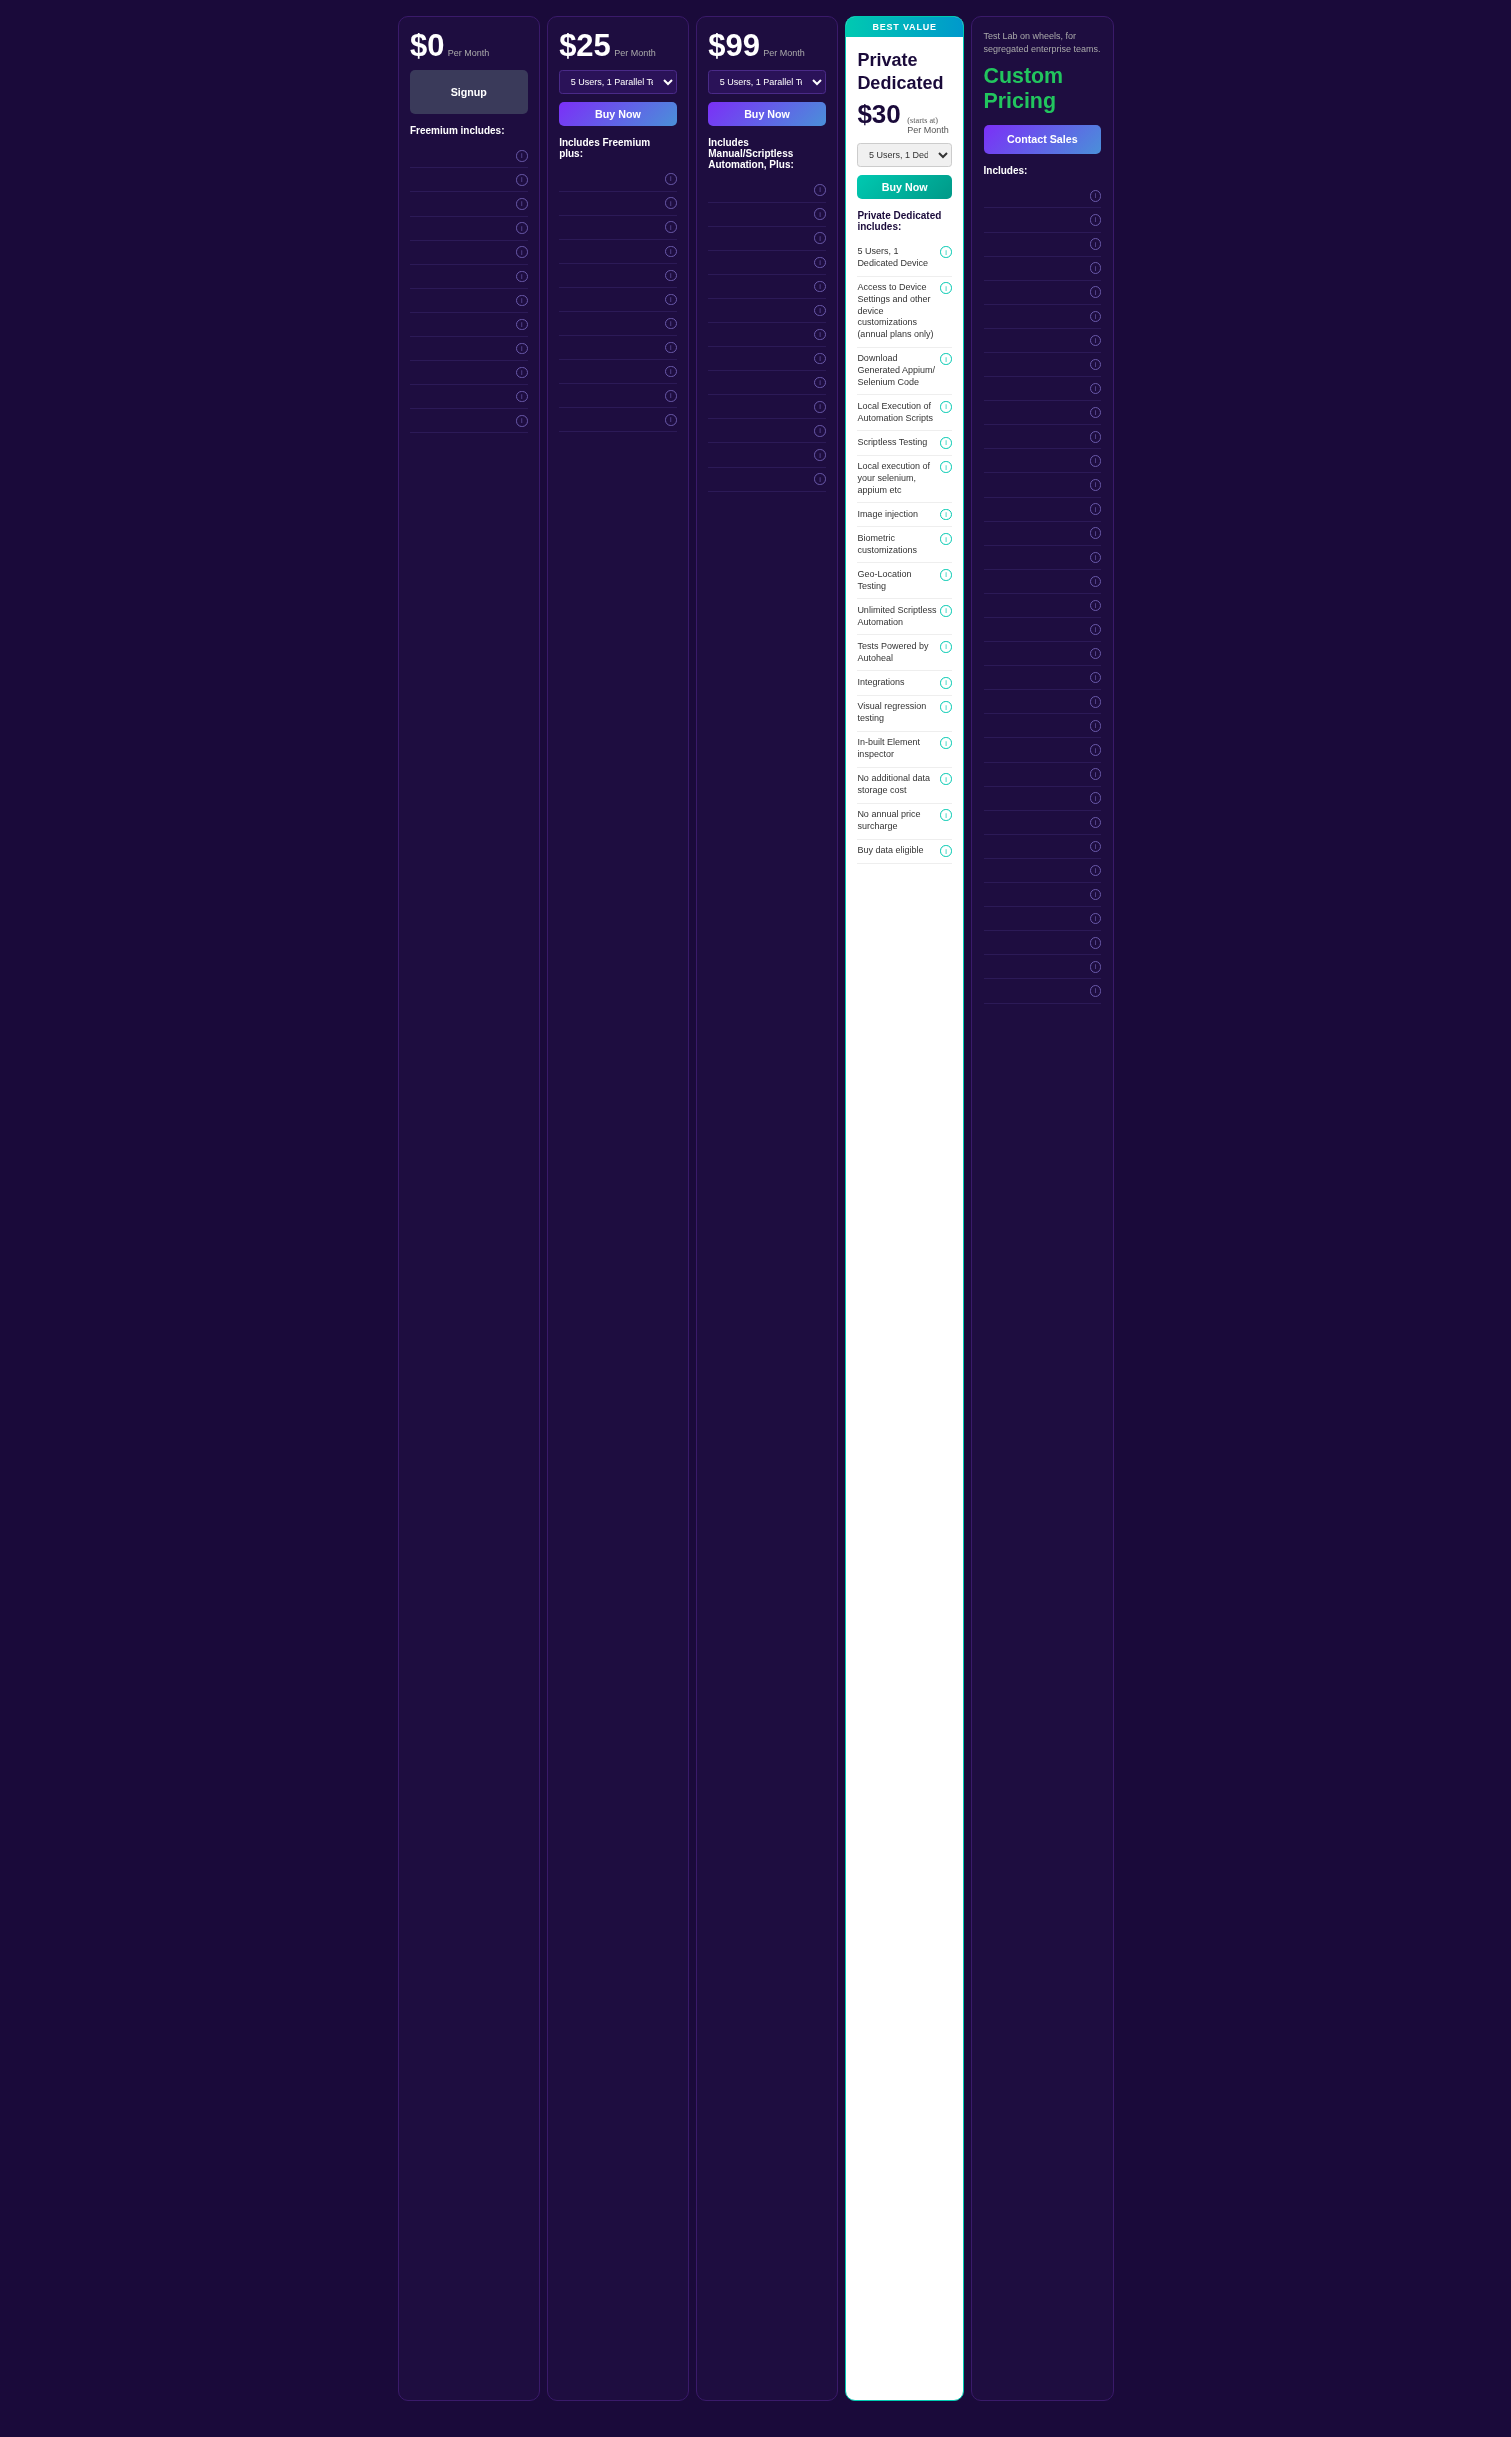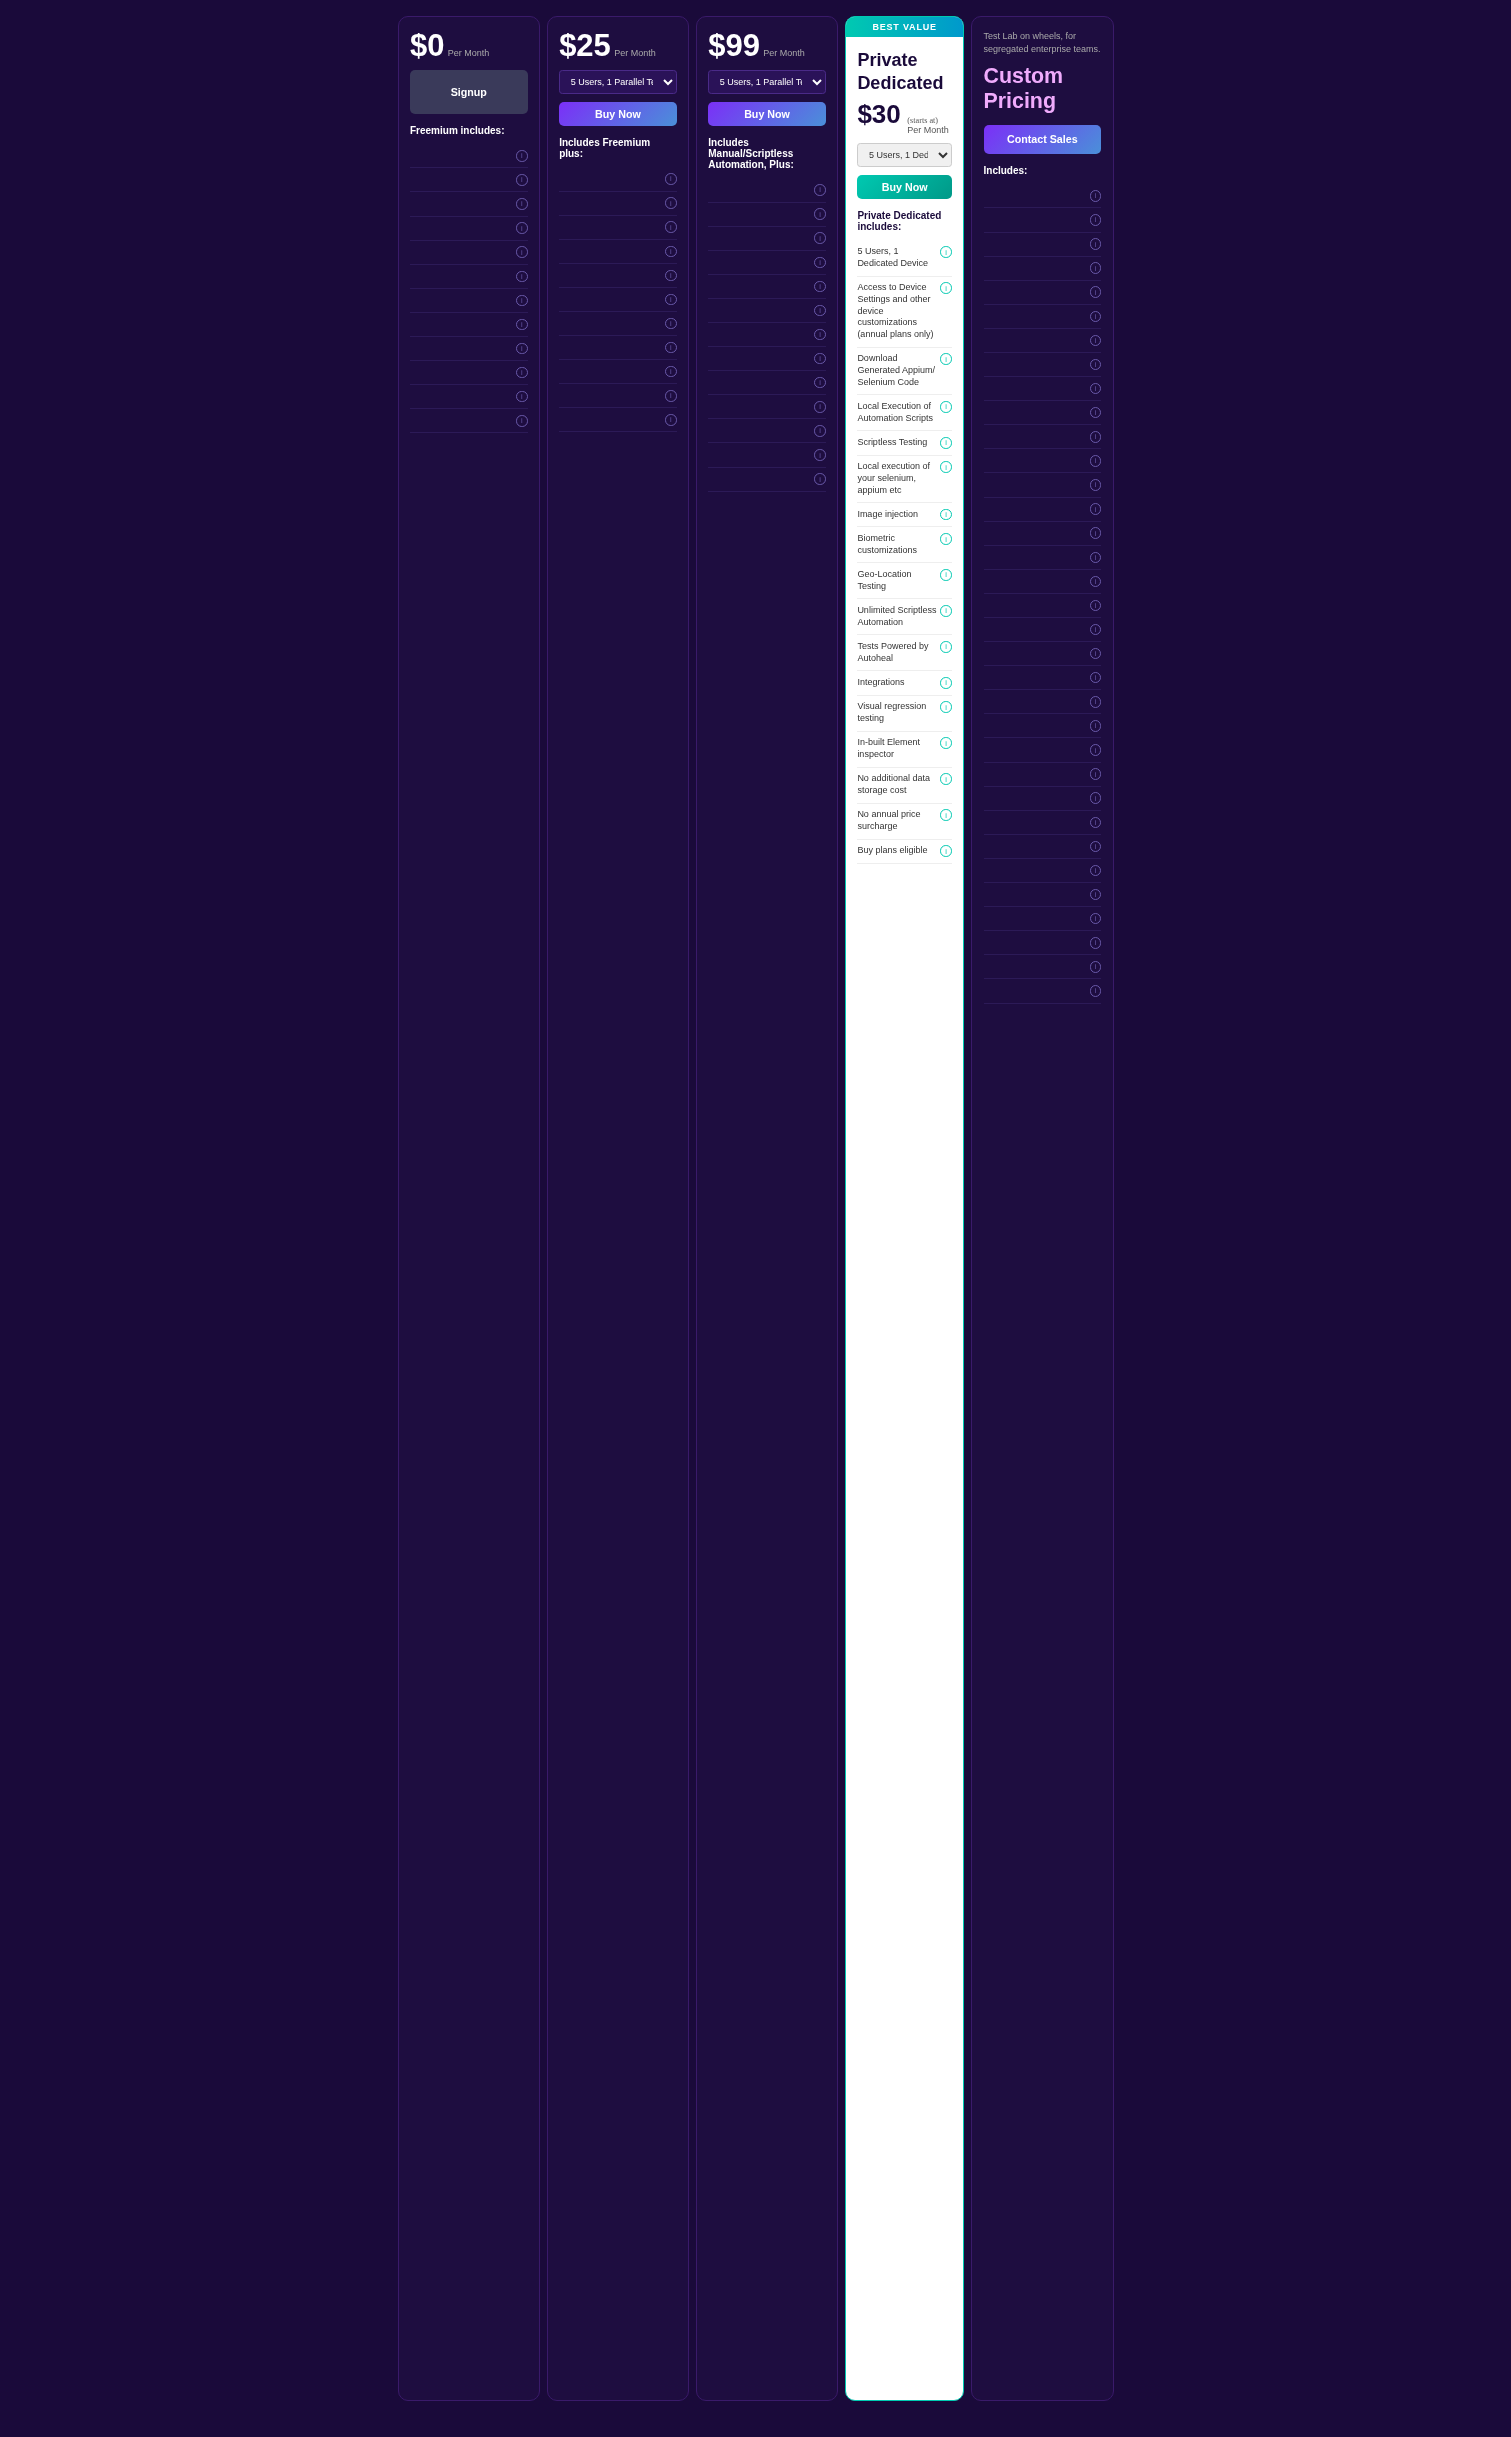--- a/index.html
+++ b/index.html
@@ -182,21 +182,21 @@
     }
     .plan-title {
       font-size: 10.7px;
       font-weight: bold;
       color: white;
       margin-bottom: 1.6px;
     }
     .enterprise-title {
       font-size: 21.4px;
       font-weight: bold;
-      color: #f0abfc;
+      color: #22c55e;
       margin-bottom: 11.5px;
     }
     .enterprise-desc {
       font-size: 9px;
       color: #aaa;
       margin-bottom: 8.2px;
       line-height: 1.4;
     }
     .price-num {
       font-size: 31px;
@@ -467,21 +467,21 @@
       </div>
       <div class="feature-row-dark">
         <span class="feature-text dark">No additional data storage cost</span>
         <span class="info-icon teal">i</span>
       </div>
       <div class="feature-row-dark">
         <span class="feature-text dark">No annual price surcharge</span>
         <span class="info-icon teal">i</span>
       </div>
       <div class="feature-row-dark">
-        <span class="feature-text dark">Buy plans eligible</span>
+        <span class="feature-text dark">Buy data eligible</span>
         <span class="info-icon teal">i</span>
       </div>
     </div>
   </div>
 
   <div class="plan-card enterprise">
     <div class="enterprise-desc">Test Lab on wheels, for segregated enterprise teams.</div>
     <div class="enterprise-title">Custom Pricing</div>
     <button class="btn-contact">Contact Sales</button>
     <div class="includes-label">Includes:</div>

